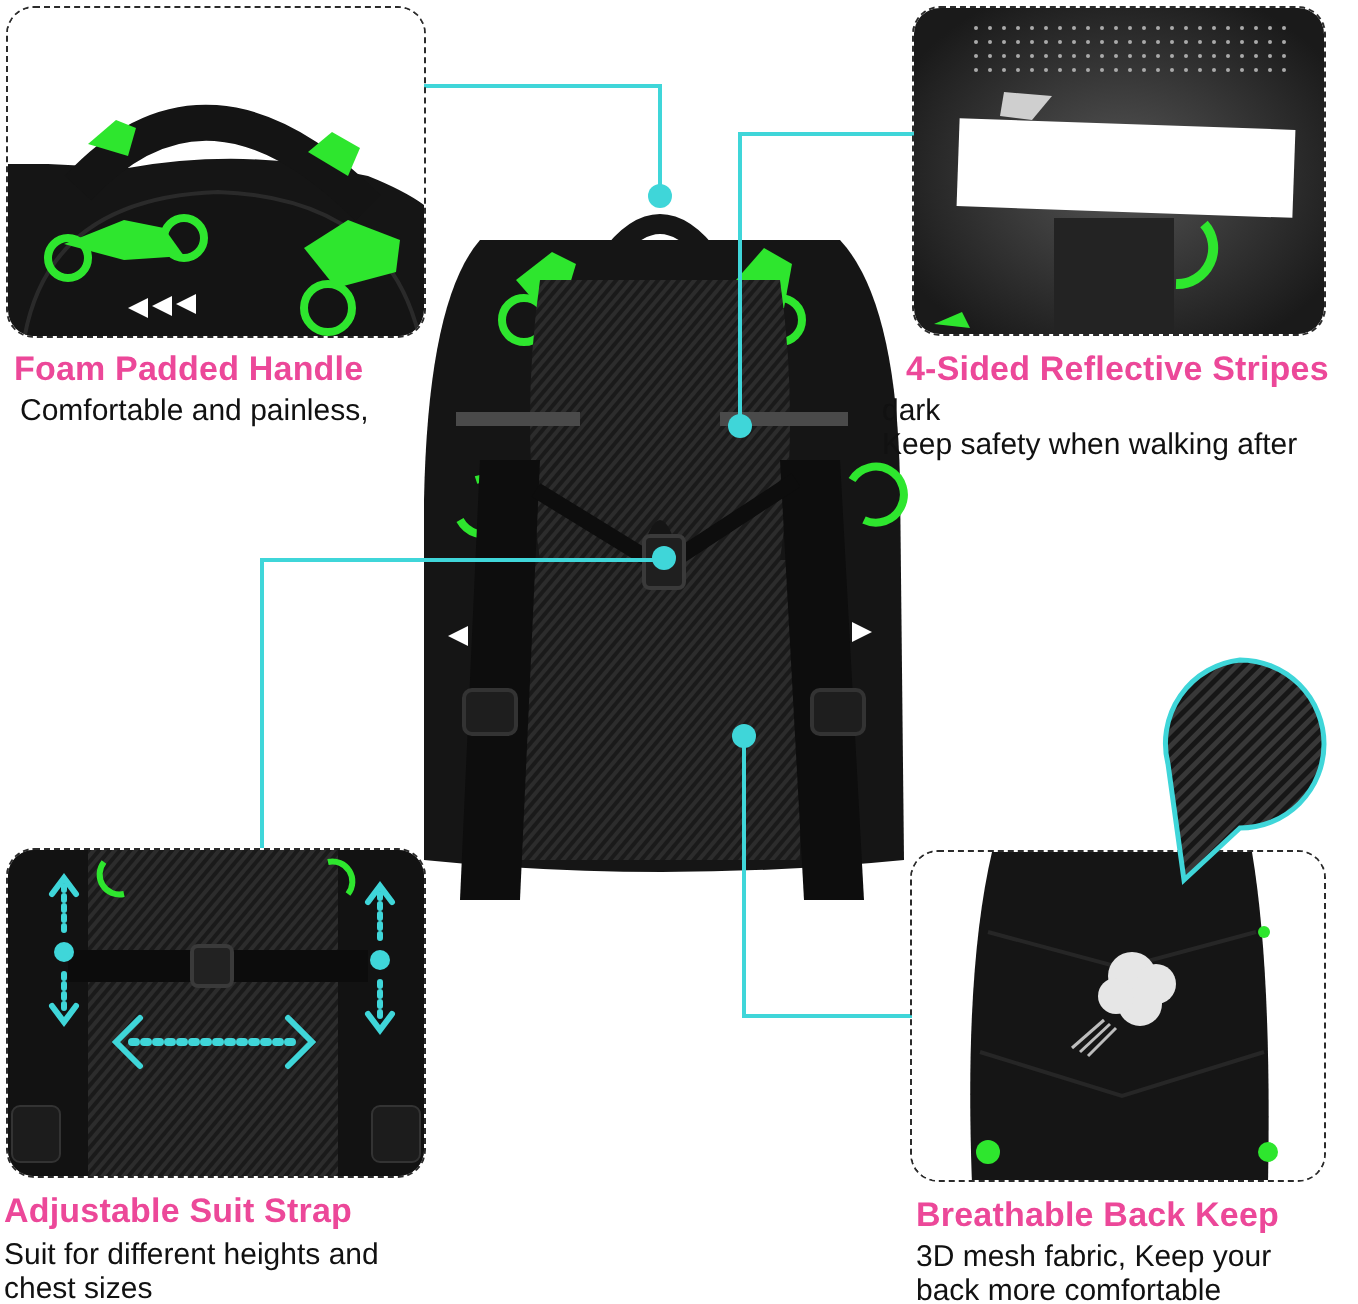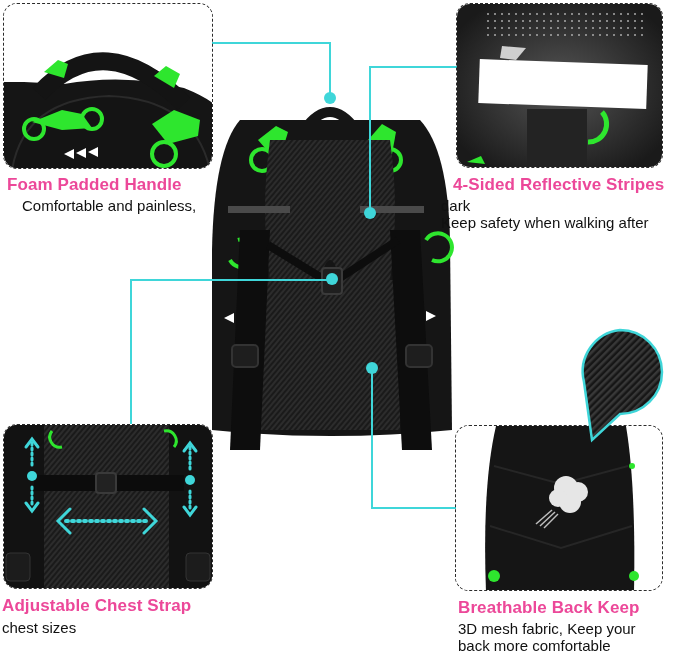--- a/index.html
+++ b/index.html
@@ -101,21 +101,21 @@
       <path d="M148 120 l22 -14 l26 10 l-2 16 l-30 8 z"></path>
     </g>
     <g fill="#ffffff">
       <path d="M60 150 l10 -5 l0 10 z"></path>
         <path d="M72 149 l10 -5 l0 10 z"></path>
         <path d="M84 148 l10 -5 l0 10 z"></path>
     </g>
   </svg>
 </div>
 <div class="title" style="left:7px;top:175px;">Foam Padded Handle</div>
-<div class="desc" style="left:22px;top:197px;">
+<div class="desc" style="left:10px;top:197px;">
   <div>Comfortable and painless,</div>
 </div>
 
 <div class="panel" style="left:456px;top:3px;width:207px;height:165px;">
   <svg width="207" height="165" viewBox="0 0 207 165">
     <defs>
       <radialGradient id="glow" cx="50%" cy="50%" r="60%">
         <stop offset="0%" stop-color="#555"></stop>
         <stop offset="100%" stop-color="#1a1a1a"></stop>
       </radialGradient>
@@ -167,22 +167,23 @@
       <path d="M186 66 L186 86" stroke-dasharray="2 3"></path>
         <path d="M180 82 l6 8 l6 -8"></path>
       <path d="M66 84 l-12 12 l12 12"></path>
         <path d="M140 84 l12 12 l-12 12"></path>
       <path d="M62 96 L146 96" stroke-dasharray="2 4" stroke-width="4"></path>
     </g>
     <circle cx="28" cy="51" r="5" fill="#3fd6d9"></circle>
     <circle cx="186" cy="55" r="5" fill="#3fd6d9"></circle>
   </svg>
 </div>
-<div class="title" style="left:2px;top:596px;">Adjustable Chest Strap</div>
+<div class="title" style="left:2px;top:596px;">Adjustable Suit Strap</div>
 <div class="desc" style="left:2px;top:619px;">
+  <div>Suit for different heights and</div>
   <div>chest sizes</div>
 </div>
 
 <div class="panel" style="left:455px;top:425px;width:208px;height:166px;">
   <svg width="208" height="166" viewBox="0 0 208 166">
     <rect width="208" height="166" fill="#ffffff"></rect>
     <path d="M40 0 L170 0 Q180 60 178 166 L30 166 Q26 60 40 0 Z" fill="#151515"></path>
     <path d="M38 40 L105 58 L172 40" stroke="#262626" stroke-width="2" fill="none"></path>
     <path d="M34 100 L105 122 L176 100" stroke="#262626" stroke-width="2" fill="none"></path>
     <g fill="#2ee62e">

